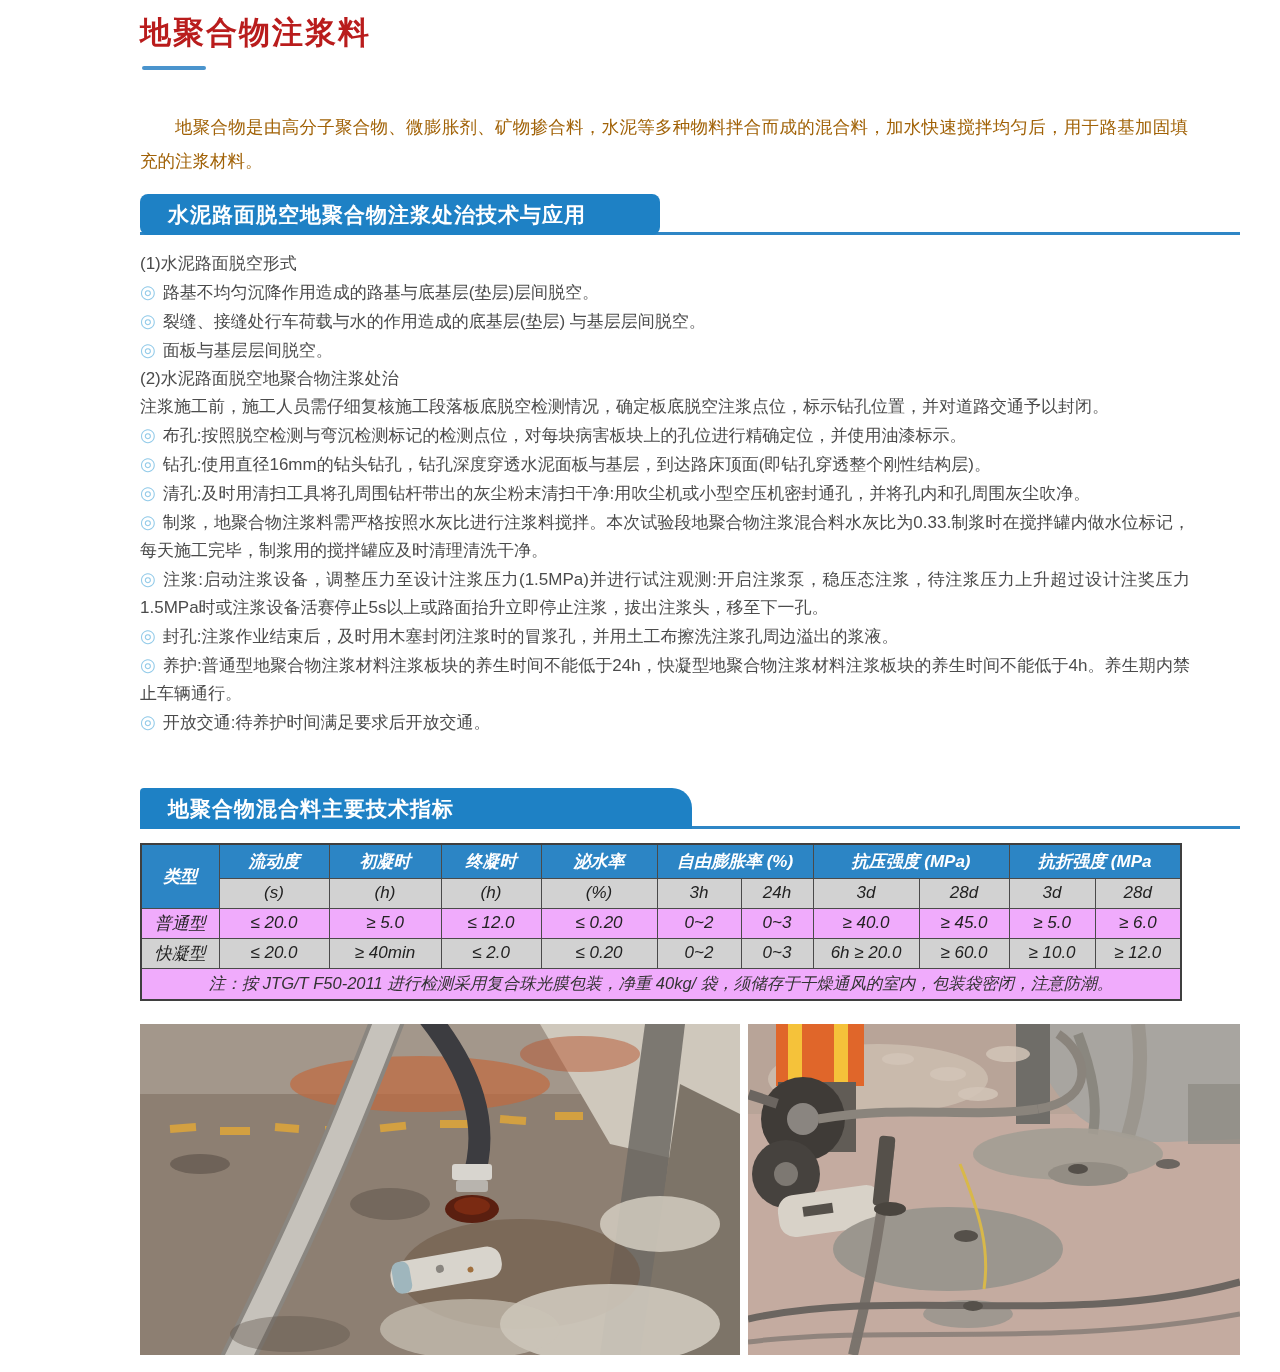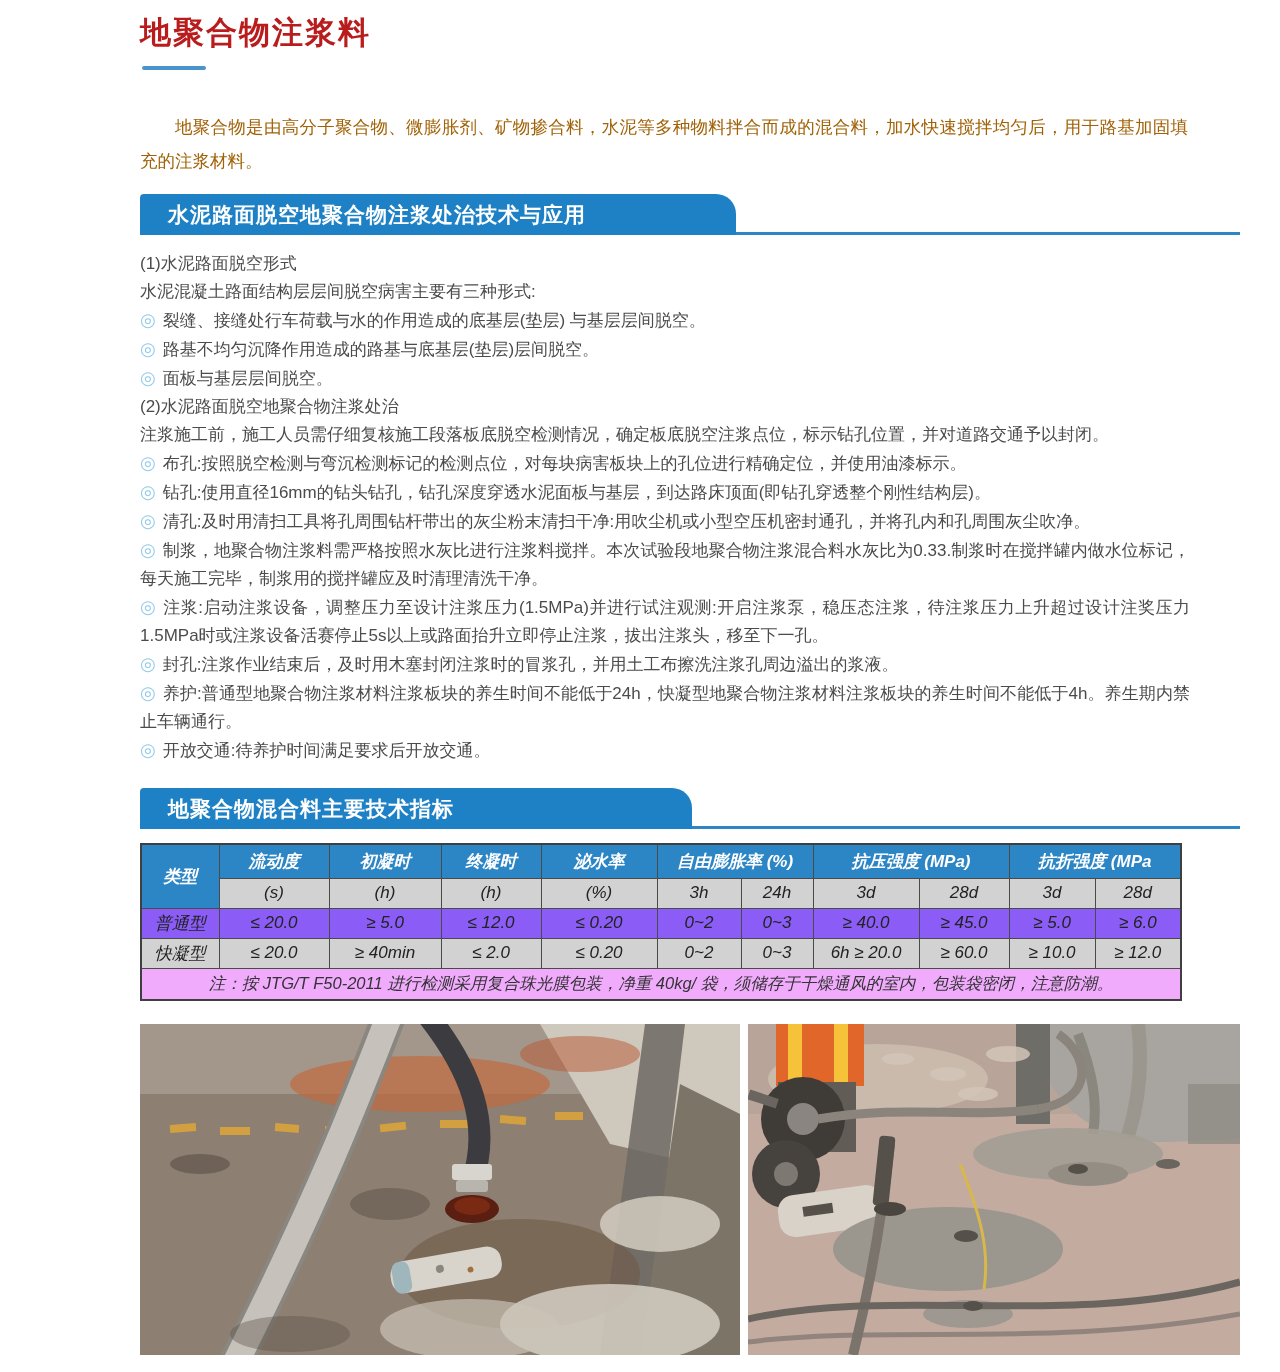--- a/index.html
+++ b/index.html
@@ -15,36 +15,36 @@
   .intro { position:absolute; left:140px; top:110px; width:1048px; font-size:17.5px;
     line-height:34px; color:#a16207; text-indent:2em; text-align:justify; }
 
   .banner-wrap { position:absolute; left:140px; width:1100px; height:41px;
     border-bottom:3px solid #2e86c6; }
   .banner-wrap.b1 { top:194px; }
   .banner-wrap.b2 { top:788px; }
   .banner { position:absolute; left:0; bottom:-3px; height:41px; background:#1e81c5;
     color:#ffffff; font-weight:bold; font-size:21px; line-height:41px;
     padding-left:28px; letter-spacing:1px; border-radius:4px 20px 0 0; }
-  .banner.w1 { width:596px; }
+  .banner.w1 { width:520px;border-radius:8px; }
   .banner.w2 { width:552px; }
 
   .body-text { position:absolute; left:140px; top:250px; width:1050px; }
   .body-text p { font-size:17px; line-height:28px; color:#4b4b4b; text-align:justify; }
   .bullet { color:#93cbe9; font-size:18px; margin-right:7px; }
 
   .spec-table { position:absolute; left:140px; top:843px; width:1040px;
     border-collapse:collapse; table-layout:fixed; }
   .spec-table th, .spec-table td { border:1px solid #4a4a4a; text-align:center;
     font-size:17px; color:#222; overflow:hidden; white-space:nowrap; }
   .spec-table { border:2px solid #3f3f3f;font-style:italic; }
   .spec-table .hdr1 th { background:#2c85c5; color:#fff; font-weight:bold; height:34px; }
   .spec-table .hdr2 td { background:#d2d2d2; height:30px; }
   .spec-table .type-cell { background:#2c85c5; color:#fff; font-weight:bold; }
-  .spec-table tr.data td { height:30px; background:#8b5cf6; }
+  .spec-table tr.data td { height:30px; background:#f0abfc; }
   .spec-table tr.data.shaded td { background:#d2d2d2;margin-top:21px; }
   .spec-table tr.note-row td { height:32px; font-size:16.5px; color:#333;
     background:#f0abfc; white-space:normal; }
 
   .photo { position:absolute; top:1024px; height:331px; overflow:hidden; background:#8d7f72; }
   .photo.left { left:140px; width:600px; }
   .photo.right { left:748px; width:492px; background:#c4aba0; }
   .photo svg { display:block; }
 </style>
 </head>
@@ -56,23 +56,22 @@
   <div class="title-underline"></div>
 
   <p class="intro">地聚合物是由高分子聚合物、微膨胀剂、矿物掺合料，水泥等多种物料拌合而成的混合料，加水快速搅拌均匀后，用于路基加固填充的注浆材料。</p>
 
   <div class="banner-wrap b1">
     <div class="banner w1">水泥路面脱空地聚合物注浆处治技术与应用</div>
   </div>
 
   <div class="body-text">
       <p>(1)水泥路面脱空形式</p>
-      <p>水泥混凝土路面结构层层间脱空病害主要有三种形式:</p>
+      <p><span class="bullet">◎</span>路基不均匀沉降作用造成的路基与底基层(垫层)层间脱空。</p>
       <p><span class="bullet">◎</span>裂缝、接缝处行车荷载与水的作用造成的底基层(垫层) 与基层层间脱空。</p>
-      <p><span class="bullet">◎</span>路基不均匀沉降作用造成的路基与底基层(垫层)层间脱空。</p>
       <p><span class="bullet">◎</span>面板与基层层间脱空。</p>
       <p>(2)水泥路面脱空地聚合物注浆处治</p>
       <p>注浆施工前，施工人员需仔细复核施工段落板底脱空检测情况，确定板底脱空注浆点位，标示钻孔位置，并对道路交通予以封闭。</p>
       <p><span class="bullet">◎</span>布孔:按照脱空检测与弯沉检测标记的检测点位，对每块病害板块上的孔位进行精确定位，并使用油漆标示。</p>
       <p><span class="bullet">◎</span>钻孔:使用直径16mm的钻头钻孔，钻孔深度穿透水泥面板与基层，到达路床顶面(即钻孔穿透整个刚性结构层)。</p>
       <p><span class="bullet">◎</span>清孔:及时用清扫工具将孔周围钻杆带出的灰尘粉末清扫干净:用吹尘机或小型空压机密封通孔，并将孔内和孔周围灰尘吹净。</p>
       <p><span class="bullet">◎</span>制浆，地聚合物注浆料需严格按照水灰比进行注浆料搅拌。本次试验段地聚合物注浆混合料水灰比为0.33.制浆时在搅拌罐内做水位标记，每天施工完毕，制浆用的搅拌罐应及时清理清洗干净。</p>
       <p><span class="bullet">◎</span>注浆:启动注浆设备，调整压力至设计注浆压力(1.5MPa)并进行试注观测:开启注浆泵，稳压态注浆，待注浆压力上升超过设计注奖压力1.5MPa时或注浆设备活赛停止5s以上或路面抬升立即停止注浆，拔出注浆头，移至下一孔。</p>
       <p><span class="bullet">◎</span>封孔:注浆作业结束后，及时用木塞封闭注浆时的冒浆孔，并用土工布擦洗注浆孔周边溢出的浆液。</p>
       <p><span class="bullet">◎</span>养护:普通型地聚合物注浆材料注浆板块的养生时间不能低于24h，快凝型地聚合物注浆材料注浆板块的养生时间不能低于4h。养生期内禁止车辆通行。</p>

